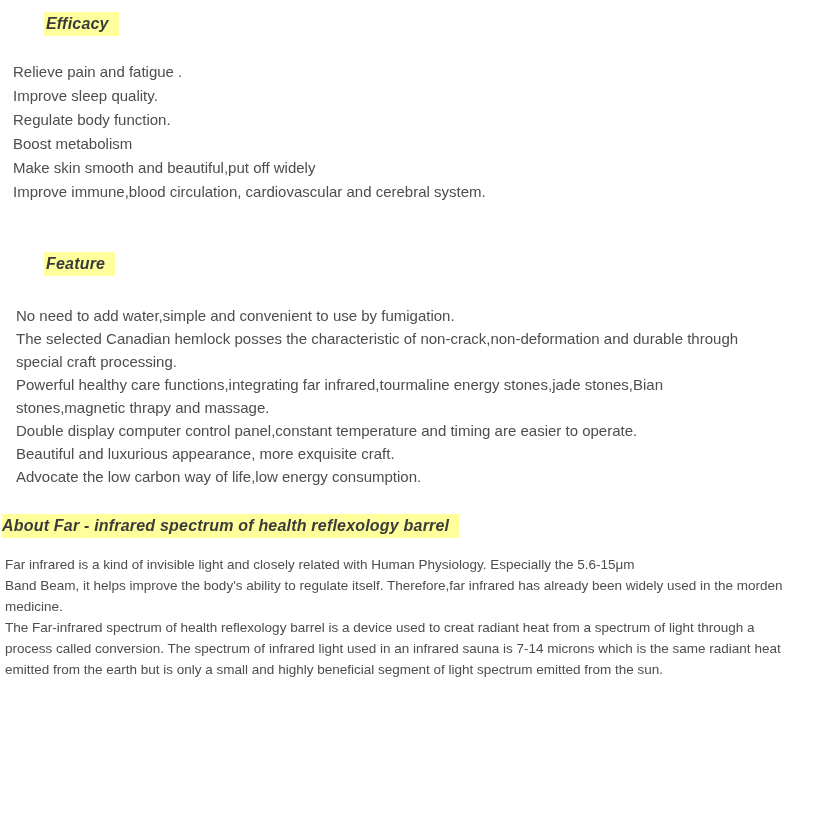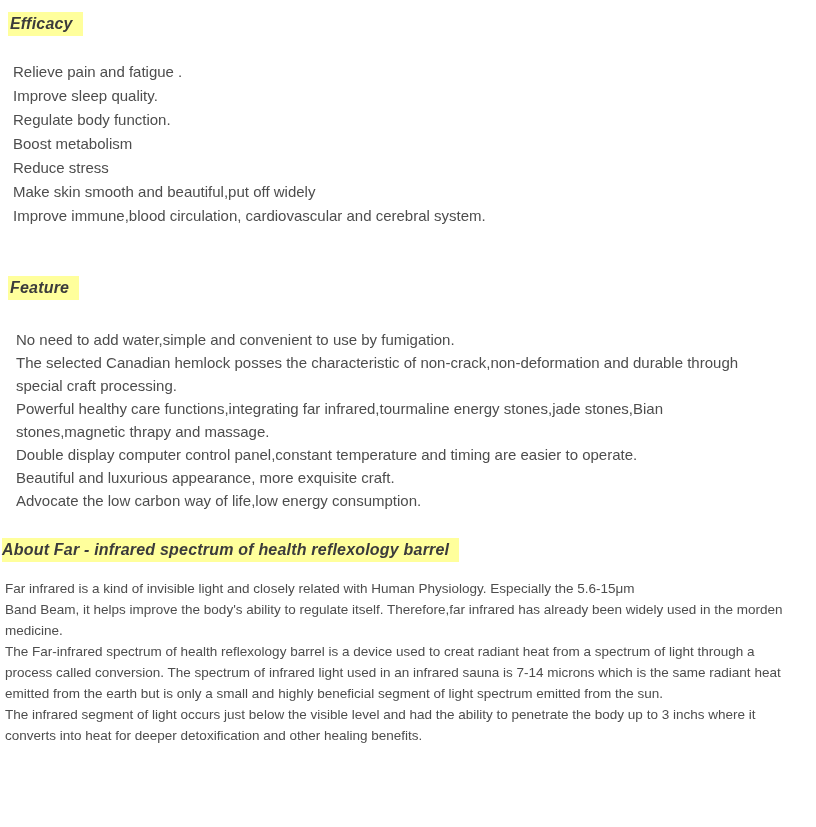--- a/index.html
+++ b/index.html
@@ -21,20 +21,21 @@
   }
   .section-heading {
     display: inline-block;
     font-style: italic;
     font-weight: bold;
     font-size: 16px;
     color: var(--heading-color, #3b3b3b);
     background: var(--highlight, #ffff9c);
     padding: 3px 10px 3px 2px;
     letter-spacing: 0.2px;
+    margin-left: 36px;
   }
   .sec-efficacy { margin-bottom: 48px; }
   .sec-feature  { margin-bottom: 26px; }
 
   .efficacy-list {
     list-style: none;
     margin: 24px 0 0 5px;
     padding: 0;
     font-size: 15px;
     line-height: 24px;
@@ -67,21 +68,20 @@
 
 <div class="page">
 
   <section class="sec-efficacy">
     <span class="section-heading">Efficacy</span>
     <ul class="efficacy-list">
       <li>Relieve pain and fatigue .</li>
       <li>Improve sleep quality.</li>
       <li>Regulate body function.</li>
       <li>Boost metabolism</li>
-      <li>Reduce stress</li>
       <li>Make skin smooth and beautiful,put off widely</li>
       <li>Improve immune,blood circulation, cardiovascular and cerebral system.</li>
     </ul>
   </section>
 
   <section class="sec-feature">
     <span class="section-heading">Feature</span>
     <ul class="feature-list">
       <li>No need to add water,simple and convenient to use by fumigation.</li>
       <li>The selected Canadian hemlock posses the characteristic of non-crack,non-deformation and durable through special craft processing.</li>
@@ -91,17 +91,16 @@
       <li>Advocate the low carbon way of life,low energy consumption.</li>
     </ul>
   </section>
 
   <section class="sec-about">
     <span class="section-heading about-heading">About Far - infrared spectrum of health reflexology barrel</span>
     <div class="about-paragraphs">
       <p>Far infrared is a kind of invisible light and closely related with Human Physiology. Especially the 5.6-15μm</p>
       <p>Band Beam, it helps improve the body's ability to regulate itself. Therefore,far infrared has already been widely used in the morden medicine.</p>
       <p>The Far-infrared spectrum of health reflexology barrel is a device used to creat radiant heat from a spectrum of light through a process called conversion. The spectrum of infrared light used in an infrared sauna is 7-14 microns which is the same radiant heat emitted from the earth but is only a small and highly beneficial segment of light spectrum emitted from the sun.</p>
-      <p>The infrared segment of light occurs just below the visible level and had the ability to penetrate the body up to 3 inchs where it converts into heat for deeper detoxification and other healing benefits.</p>
     </div>
   </section>
 
 </div>
 
 </body></html>

